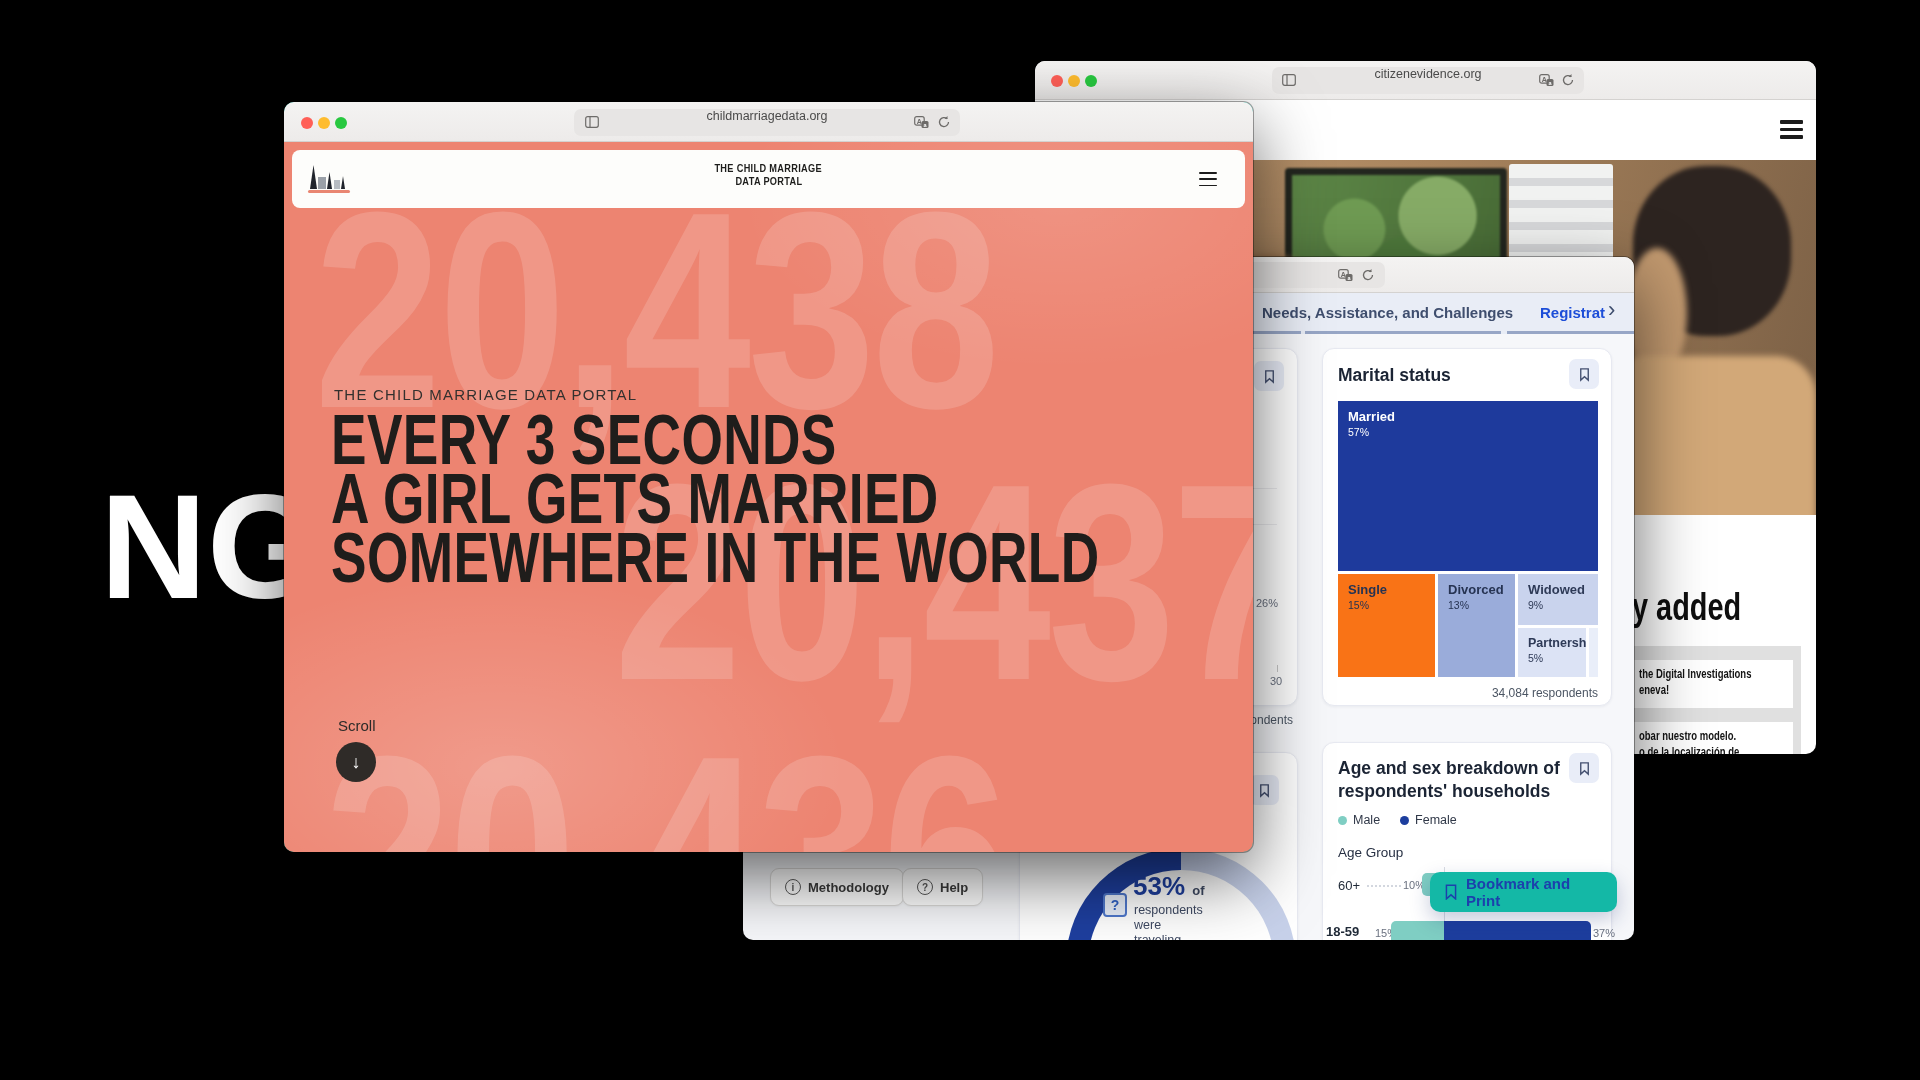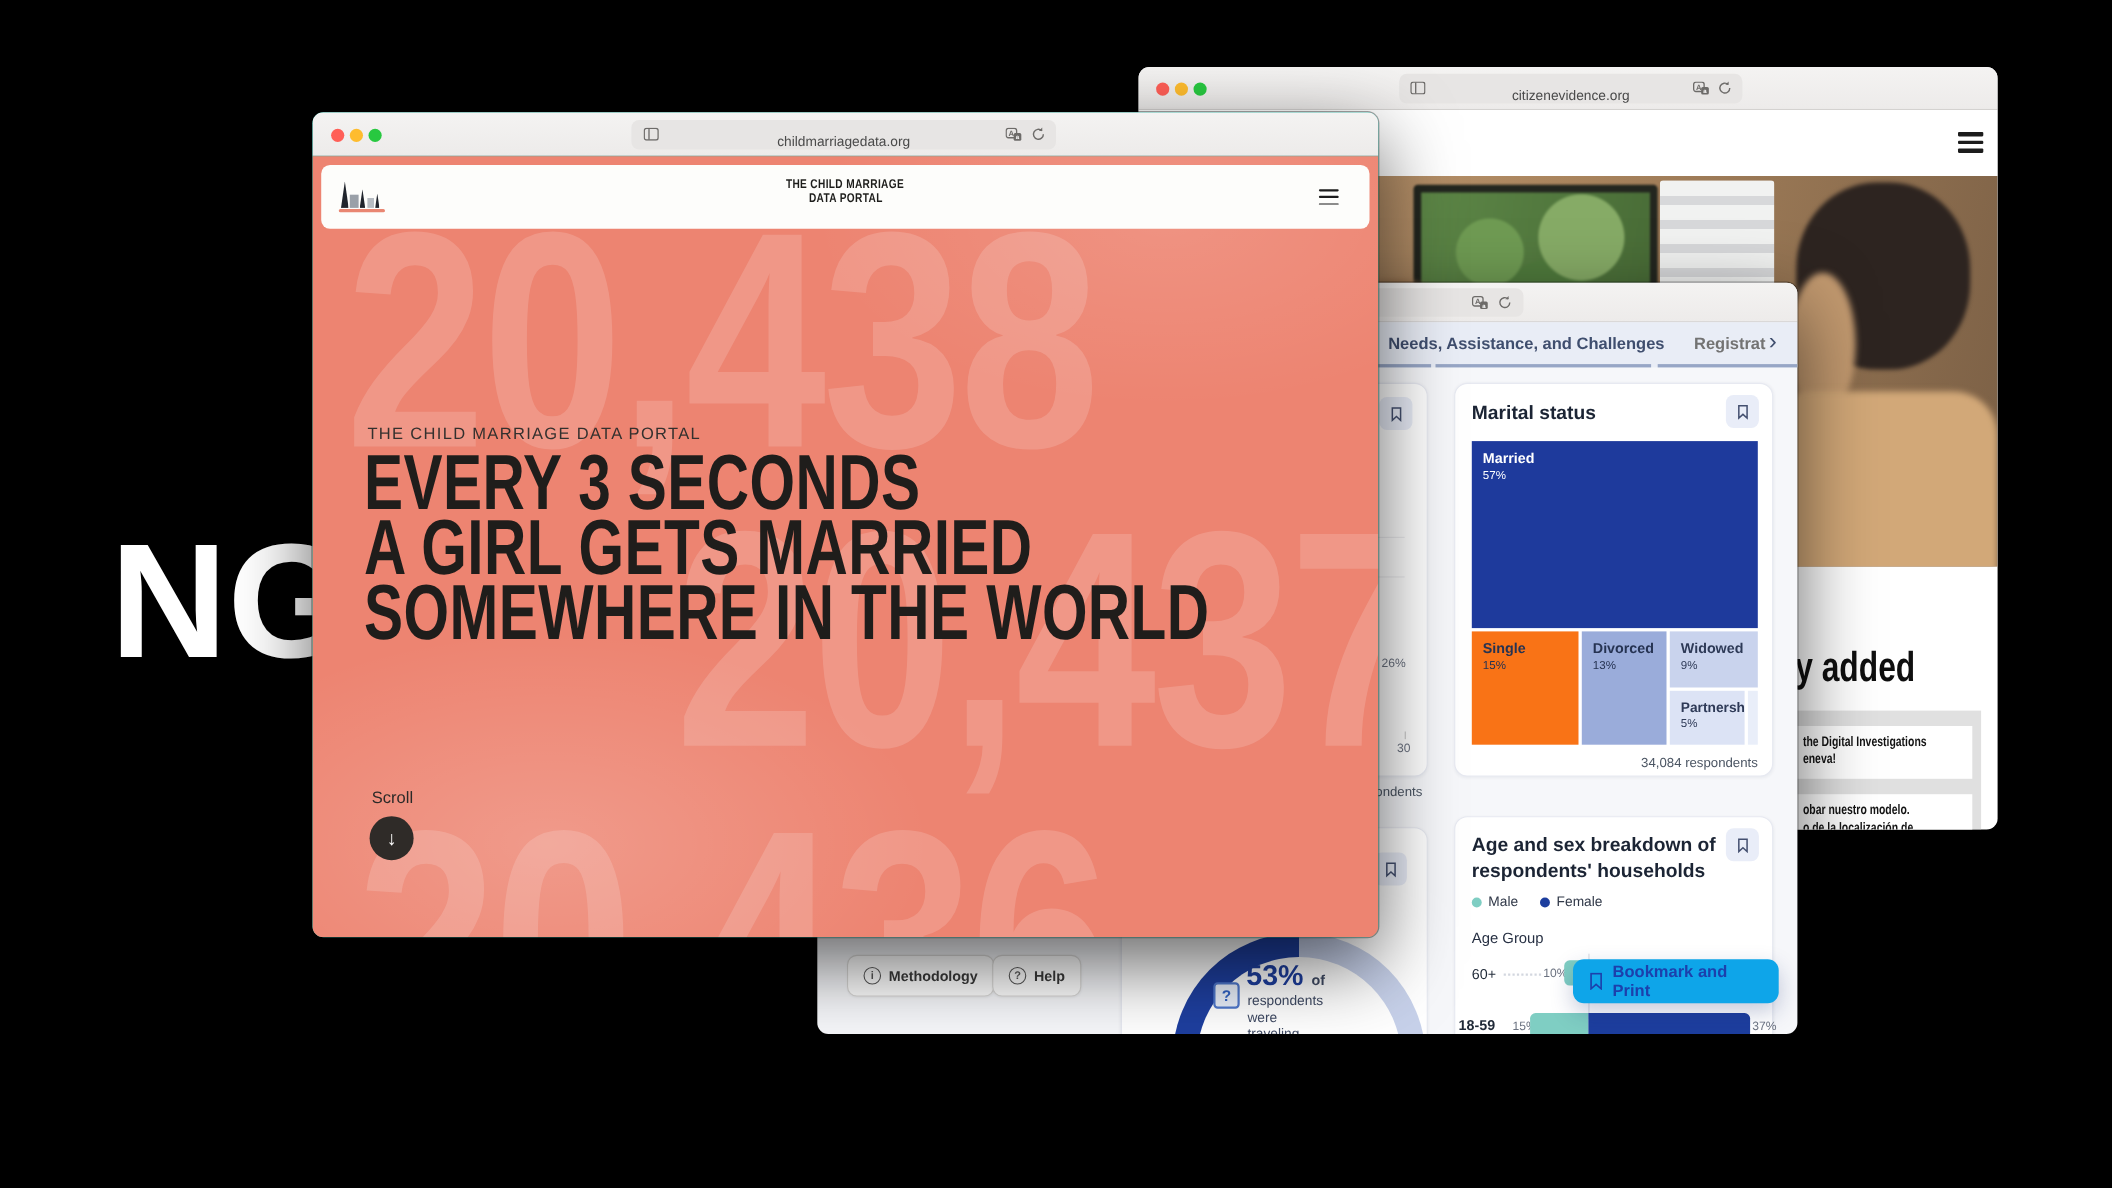--- a/index.html
+++ b/index.html
@@ -5,21 +5,21 @@
   html,body{margin:0;padding:0;background:#000;}
   *{box-sizing:border-box;}
   #stage{position:relative;width:1920px;height:1080px;background:#000;overflow:hidden;
          font-family:"Liberation Sans","DejaVu Sans",sans-serif;}
   .abs{position:absolute;}
   .win{position:absolute;border-radius:10px;overflow:hidden;
        box-shadow:0 25px 70px rgba(0,0,0,.6),0 0 0 1px rgba(0,0,0,.35);}
   .chrome{position:absolute;left:0;top:0;right:0;background:linear-gradient(#f4f3f2,#edebea);
           border-bottom:1px solid #d4d2d0;}
   .dot{position:absolute;width:12px;height:12px;border-radius:50%;}
-  .urlfield{position:absolute;background:#e7e5e4;border-radius:7px;display:flex;align-items:flex-end;
+  .urlfield{position:absolute;background:#e7e5e4;border-radius:7px;display:flex;align-items:flex-start;
             justify-content:center;color:#4a4a4a;font-size:12.5px;}
   .miniicon{position:absolute;color:#6d6b69;}
   .cond{display:inline-block;transform:scaleX(.76);transform-origin:0 50%;white-space:nowrap;}
   .condc{display:inline-block;transform:scaleX(.8);transform-origin:50% 50%;white-space:nowrap;}
   .card{position:absolute;background:#fff;border:1px solid #e7e9f1;border-radius:12px;
         box-shadow:0 1px 3px rgba(20,30,70,.06);}
   .bmbtn{position:absolute;width:30px;height:30px;border-radius:7px;background:#e9edf8;
          display:flex;align-items:center;justify-content:center;color:#445070;}
   .bmbtn svg{width:15px;height:15px;}
   .tmblock{position:absolute;padding:8px 0 0 10px;overflow:hidden;}
@@ -131,21 +131,21 @@
           <svg width="14" height="14" viewBox="0 0 14 14">
               <path d="M11.5 7a4.5 4.5 0 1 1-1.4-3.2" fill="none" stroke="#6d6b69" stroke-width="1.3"></path>
               <path d="M10.5 1v3h-3z" fill="#6d6b69"></path>
             </svg>
         </span>
       </div>
     </div>
 
     <div class="abs" style="left:0;top:36px;width:891px;height:41px;background:#e9edf6;">
       <div class="abs" style="left:519px;top:11px;font-size:15px;font-weight:600;color:#3f4e6e;">Needs, Assistance, and Challenges</div>
-      <div class="abs" style="left:797px;top:11px;font-size:15px;font-weight:600;color:#737373;">Registrat</div>
+      <div class="abs" style="left:797px;top:11px;font-size:15px;font-weight:600;color:#1d4ed8;">Registrat</div>
       <div class="abs" style="left:865px;top:4px;font-size:22px;color:#3f4e6e;">›</div>
     </div>
     <div class="seg" style="left:466px;width:10px;"></div>
     <div class="seg" style="left:486px;width:72px;"></div>
     <div class="seg" style="left:562px;width:196px;"></div>
     <div class="seg" style="left:764px;width:127px;"></div>
 
     <div class="card" style="left:297px;top:91px;width:258px;height:358px;">
       <div class="bmbtn" style="left:213px;top:12px;">
         <svg viewBox="0 0 24 24">
@@ -257,21 +257,21 @@
       <div class="abs" style="left:99px;top:130px;width:22px;height:23px;background:#7fcec3;border-radius:5px 0 0 5px;"></div>
       <div class="abs" style="left:121px;top:130px;width:70px;height:23px;background:#1d3e9e;border-radius:0 5px 5px 0;"></div>
 
       <div class="abs" style="left:3px;top:181px;font-size:13px;font-weight:700;color:#1f2937;">18-59</div>
       <div class="abs" style="left:52px;top:184px;font-size:11px;color:#6b7280;">15%</div>
       <div class="abs" style="left:68px;top:178px;width:53px;height:23px;background:#7fcec3;border-radius:5px 0 0 5px;"></div>
       <div class="abs" style="left:121px;top:178px;width:147px;height:23px;background:#1d3e9e;border-radius:0 5px 5px 0;"></div>
       <div class="abs" style="left:270px;top:184px;font-size:11px;color:#6b7280;">37%</div>
     </div>
 
-    <div class="abs" style="left:687px;top:615px;width:187px;height:40px;background:#0ea5e9;border-radius:10px;
+    <div class="abs" style="left:687px;top:615px;width:187px;height:40px;background:#14b8a6;border-radius:10px;
                 box-shadow:0 8px 20px rgba(25,45,110,.25);display:flex;align-items:center;gap:8px;
                 padding:0 14px;color:#1c40ac;font-size:15px;font-weight:700;">
       <span>
         <svg width="14" height="16" viewBox="0 0 24 28">
             <path d="M4 2h16v24l-8-7-8 7z" fill="none" stroke="#1c40ac" stroke-width="2.6"></path>
           </svg>
       </span>
       <span>Bookmark and Print</span>
     </div>
   </div>

